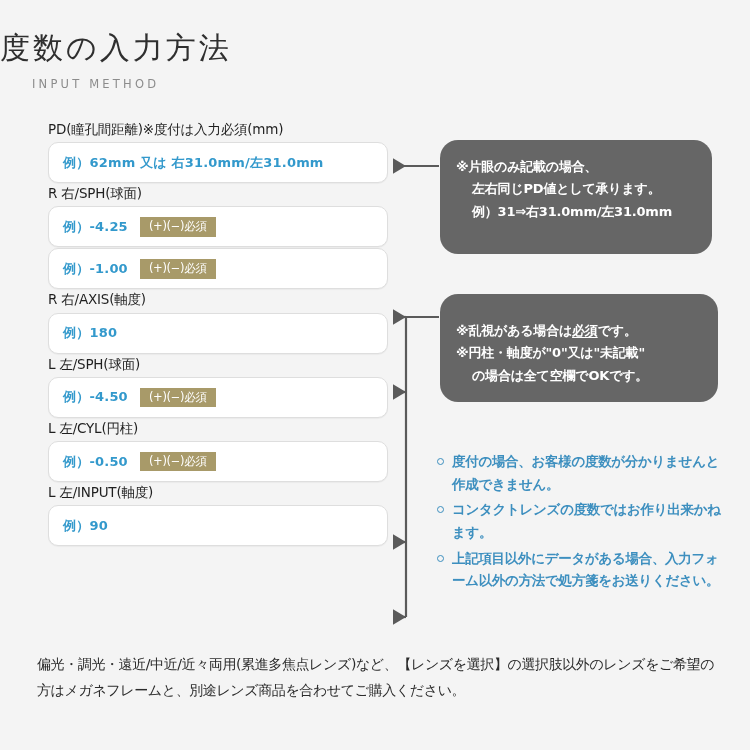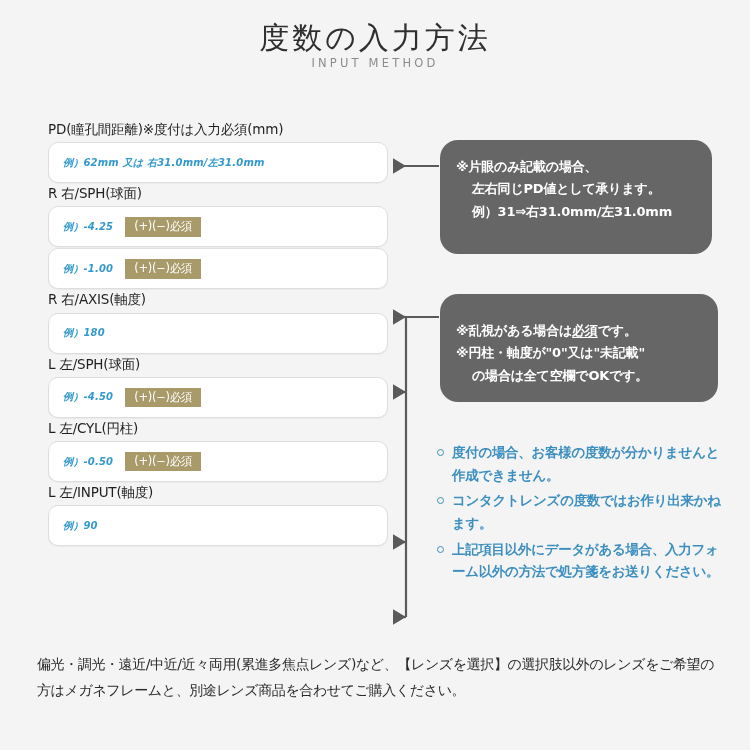--- a/index.html
+++ b/index.html
@@ -15,38 +15,39 @@
 
   .page {
     position: relative;
     width: 750px;
     height: 750px;
   }
 
   
   .header {
     position: absolute;
-    top: 20px;
+    top: 30px;
     left: 0;
     width: 750px;
-    text-align: center;
+    text-align: left;
   }
   .title-ja {
     font-size: 30px;
     color: #2f2f2f;
     letter-spacing: 3px;
     font-weight: 400;
     line-height: 1.2;
   }
   .title-en {
-    margin-top: 0;
+    margin-top: 11px;
     font-size: 11.5px;
     color: #8c8c8c;
     letter-spacing: 3.2px;
     font-weight: 400;
+    padding-left: 32px;
   }
 
   
   .form-col {
     position: absolute;
     left: 48px;
     top: 120px;
     width: 340px;
   }
 
@@ -66,26 +67,25 @@
     background: #ffffff;
     border: 1px solid #dedede;
     border-radius: 10px;
     display: flex;
     align-items: center;
     padding-left: 14px;
     box-shadow: 0 1px 1px rgba(0,0,0,0.045);
   }
 
   .placeholder {
-    font-size: 10px;
+    font-size: 13px;
     font-weight: bold;
     color: #3399cc;
     letter-spacing: 0.2px;
     white-space: nowrap;
-    font-style: italic;
   }
 
   .req-badge {
     margin-left: 12px;
     background: #a89a69;
     color: #ffffff;
     font-size: 11.5px;
     font-weight: normal;
     padding: 3px 9px 4px 9px;
     line-height: 1.1;
@@ -123,21 +123,21 @@
     top: 294px;
     width: 278px;
     height: 108px;
     padding: 26px 0 0 16px;
   }
 
   
   .bullet-list {
     position: absolute;
     left: 437px;
-    top: 441px;
+    top: 450px;
     width: 290px;
   }
   .bullet-item {
     display: flex;
     align-items: flex-start;
     margin-bottom: 3px;
   }
   .bullet-marker {
     flex: 0 0 auto;
     width: 7px;

